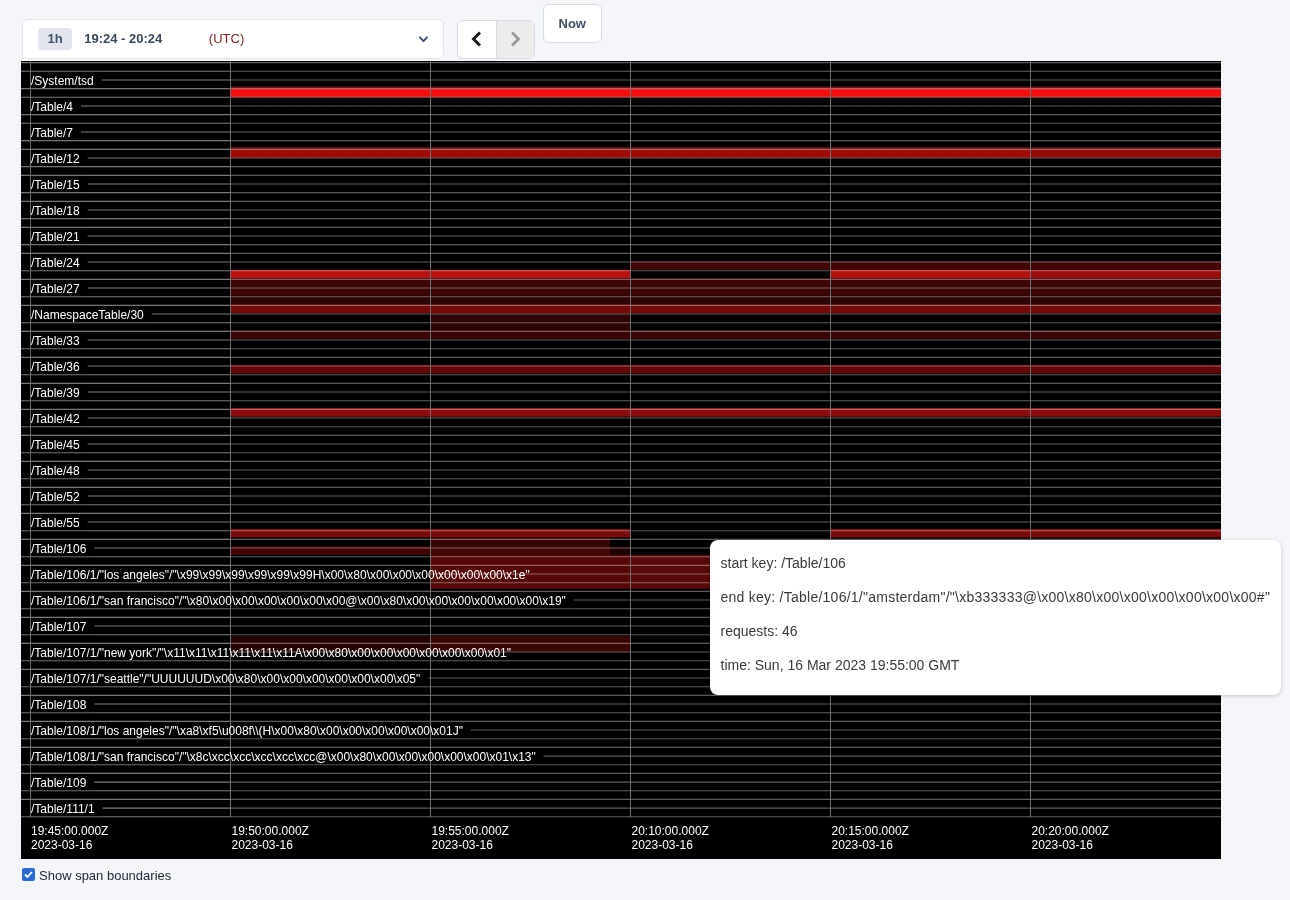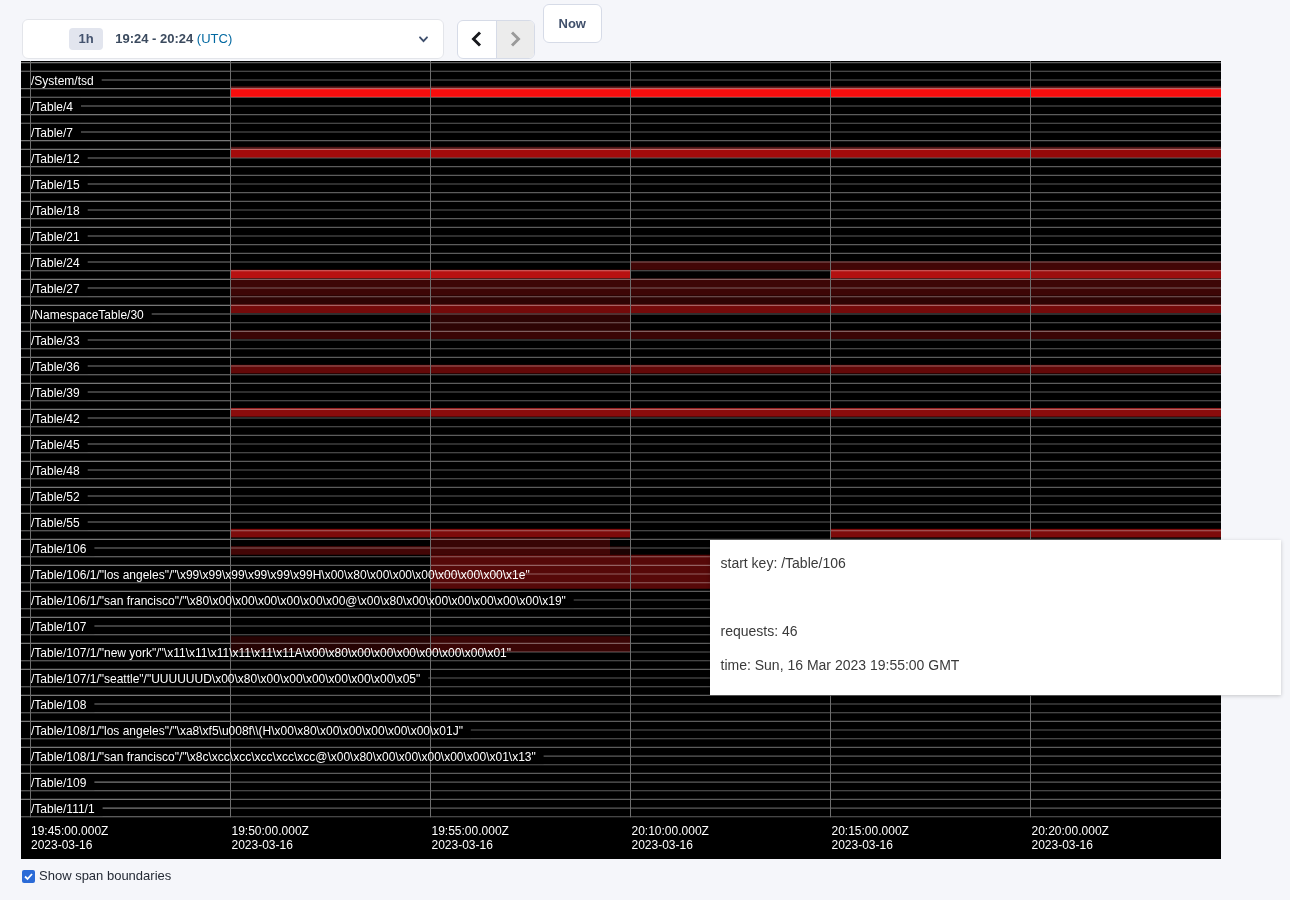--- a/index.html
+++ b/index.html
@@ -1,31 +1,31 @@
 <!DOCTYPE html>
 <html><head>
 <meta charset="utf-8">
 <style>
 * { margin:0; padding:0; box-sizing:border-box; }
 html,body { width:1290px; height:900px; background:#f5f6fa; font-family:"Liberation Sans", sans-serif; overflow:hidden; }
 .abs { position:absolute; will-change:transform; }
-.dd { left:22px; top:18.5px; width:421.5px; height:39.5px; background:#fff; border:1px solid #e3e5ea; border-radius:6px; display:flex; align-items:center;padding-left:31px; }
+.dd { left:22px; top:18.5px; width:421.5px; height:39.5px; background:#fff; border:1px solid #e3e5ea; border-radius:6px; display:flex; align-items:center; }
 .badge { margin-left:15px; background:#e2e5ee; border-radius:4px; padding:3.5px 9.5px; font-size:13px; font-weight:bold; color:#44536e; }
 .range { margin-left:12px; font-size:13px; font-weight:bold; color:#3b4a5e; }
-.utc { font-weight:normal; color:#0369a1; }
+.utc { font-weight:normal; color:#7f1d1d;margin-left:43px; }
 .ddchev { margin-left:auto; margin-right:15px; margin-top:2px; }
 .grp { left:457px; top:20px; width:77.5px; height:38.5px; border:1px solid #d6dbe7; border-radius:6px; background:#fff; display:flex; overflow:hidden; }
 .grp .cell { width:50%; display:flex; align-items:center; justify-content:center; }
 .grp .cell.dis { background:#ececec; border-left:1px solid #d6dbe7; }
 .now { left:543px; top:4px; width:58.5px; height:38.5px; background:#fff; border:1px solid #d6dbe7; border-radius:6px; color:#40506b; font-size:13px; font-weight:bold; display:flex; align-items:center; justify-content:center; }
 .chart { left:21px; top:60.75px; }
 .lb { font-size:12px; fill:#fff; font-family:"Liberation Sans", sans-serif; }
-.tip { left:709.5px; top:540px; width:570.5px; height:154.5px; background:#fff; border-radius:0; box-shadow:0 1px 4px rgba(0,0,0,0.2); font-size:14px; color:#3a3a3a; }
+.tip { left:709.5px; top:540px; width:570.5px; height:154.5px; background:#fff; border-radius:8px; box-shadow:0 1px 4px rgba(0,0,0,0.2); font-size:14px; color:#3a3a3a; }
 .tip div { position:absolute; left:10.5px; white-space:pre; }
-.cbrow { left:22px; top:868px; display:flex; align-items:flex-end; font-size:13px; color:#242a35; }
+.cbrow { left:22px; top:868px; display:flex; align-items:flex-start; font-size:13px; color:#242a35; }
 .cbx { width:13px; height:13px; background:#2b6bd7; border-radius:2px; margin-right:4px; display:flex; align-items:center; justify-content:center; }
 </style>
 </head>
 <body>
 <div class="abs dd">
   <span class="badge">1h</span>
   <span class="range">19:24 - 20:24 <span class="utc">(UTC)</span></span>
   <svg class="ddchev" width="9" height="7" viewBox="0 0 9 7">
       <path d="M1 1.3 L4.5 5.2 L8 1.3" stroke="#3e4f6d" stroke-width="1.8" fill="none" stroke-linecap="round"></path>
     </svg>
@@ -140,20 +140,21 @@
 <text x="410.5" y="787.95" class="lb">2023-03-16</text>
 <text x="610.5" y="773.95" class="lb">20:10:00.000Z</text>
 <text x="610.5" y="787.95" class="lb">2023-03-16</text>
 <text x="810.5" y="773.95" class="lb">20:15:00.000Z</text>
 <text x="810.5" y="787.95" class="lb">2023-03-16</text>
 <text x="1010.5" y="773.95" class="lb">20:20:00.000Z</text>
 <text x="1010.5" y="787.95" class="lb">2023-03-16</text>
 </svg>
 <div class="abs tip">
   <div style="top:14.5px">start key: /Table/106</div>
+  <div style="top:48.5px; letter-spacing:0.25px">end key: /Table/106/1/"amsterdam"/"\xb333333@\x00\x80\x00\x00\x00\x00\x00\x00#"</div>
   <div style="top:82.5px">requests: 46</div>
   <div style="top:116.5px">time: Sun, 16 Mar 2023 19:55:00 GMT</div>
 </div>
 <div class="abs cbrow">
   <span class="cbx">
       <svg width="11" height="11" viewBox="0 0 11 11">
         <path d="M2 5.5 L4.5 8 L9 3" stroke="#fff" stroke-width="1.8" fill="none"></path>
       </svg>
     </span>
   Show span boundaries

